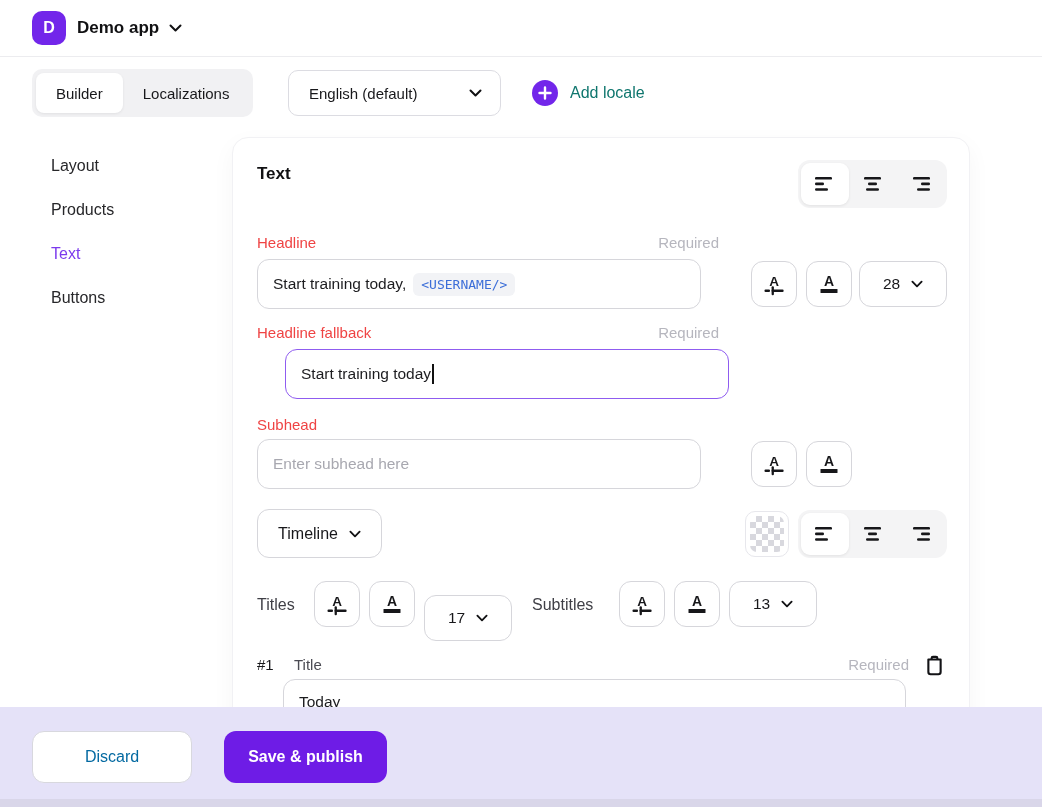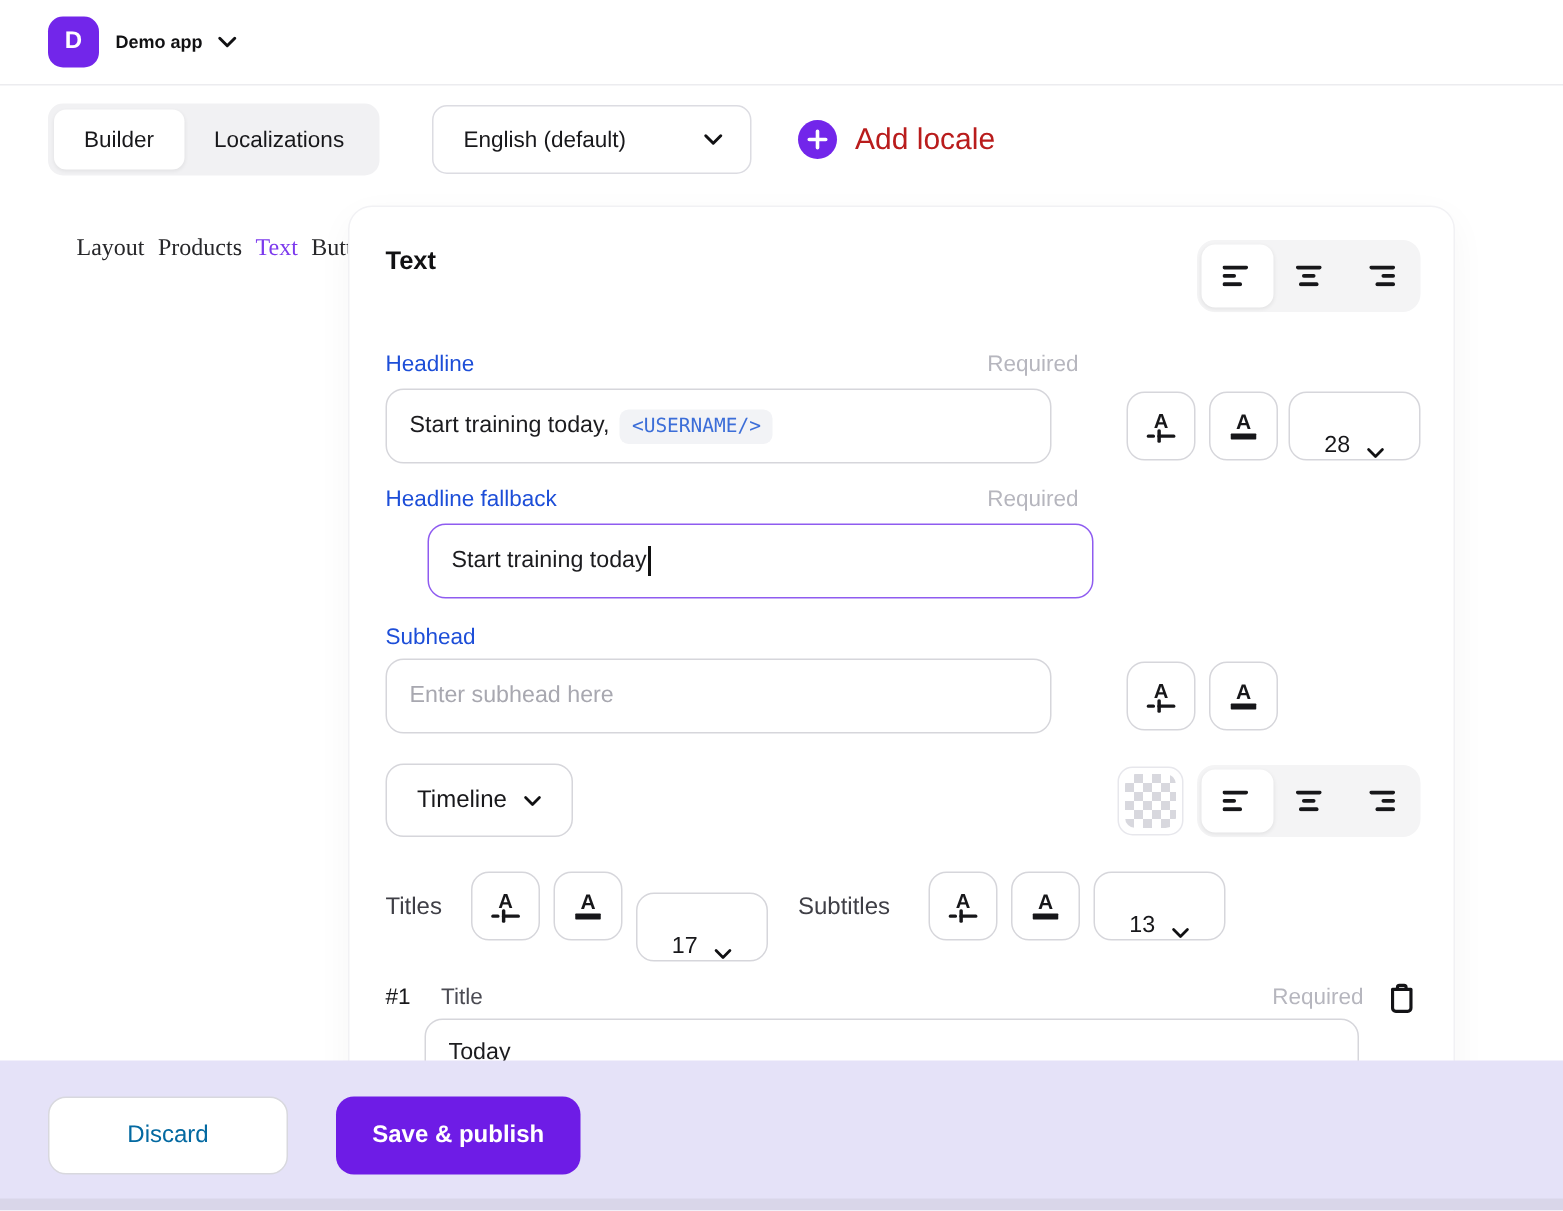--- a/index.html
+++ b/index.html
@@ -7,75 +7,75 @@
   body {
     position:relative; overflow:hidden; background:#fff;
     font-family:"Liberation Sans", sans-serif; color:#18181b;
   }
 
   
   .topbar { position:absolute; left:0; top:0; width:1042px; height:57px;
     background:#fff; border-bottom:1px solid #ececef; display:flex; align-items:center; padding-left:32px; z-index:5; }
   .avatar { width:34px; height:34px; border-radius:10px; background:#7226ea; color:#fff;
     font-size:16px; font-weight:700; display:flex; align-items:center; justify-content:center; }
-  .app-name { margin-left:11px; font-size:12px; font-weight:600; color:#111113; }
+  .app-name { margin-left:11px; font-size:17px; font-weight:600; color:#111113; }
   .app-chevron { margin-left:10px; display:flex; }
 
   
   .seg-tabs { position:absolute; left:32px; top:69px; height:48px; background:#f1f1f3;
     border-radius:10px; display:flex; align-items:center; padding:0 4px; }
   .seg-tab { height:40px; padding:0 20px; display:flex; align-items:center; font-size:15px;
     color:#18181b; border-radius:8px; cursor:pointer; }
   .seg-tab.active { background:#fff; box-shadow:0 1px 3px rgba(0,0,0,.07); }
 
   .locale-dd { position:absolute; left:288px; top:70px; width:213px; height:46px; background:#fff;
     border:1px solid #dcdce2; border-radius:10px; display:flex; align-items:center;
     justify-content:space-between; padding:0 18px 0 20px; font-size:15px; cursor:pointer; }
 
   .add-locale { position:absolute; left:532px; top:70px; height:46px; display:flex; align-items:center; gap:12px; cursor:pointer; }
   .plus-circle { width:26px; height:26px; border-radius:50%; background:#7226ea;
     display:flex; align-items:center; justify-content:center; }
-  .add-locale-label { font-size:20px; color:#b91c1c; }
-
-  
-  .sidebar { position:absolute; left:51px; top:155px; display:flex; gap:9px;font-family:Liberation Serif, serif; }
+  .add-locale-label { font-size:16px; color:#0f766e; }
+
+  
+  .sidebar { position:absolute; left:51px; top:155px; display:flex; flex-direction:column; gap:22px; }
   .side-item { font-size:16px; line-height:22px; color:#27272a; cursor:pointer; }
   .side-item.active { color:#7c3aed; }
 
   
   .card { position:absolute; left:232px; top:137px; width:738px; height:700px; background:#fff;
     border:1px solid #f1f1f4; border-radius:16px; box-shadow:0 8px 24px rgba(0,0,0,.04); }
   .card-title { position:absolute; left:24px; top:26px; font-size:17px; font-weight:700; color:#111113; }
 
   .align-seg { position:absolute; width:149px; height:48px; background:#f4f4f5; border-radius:12px;
     display:flex; padding:3px; }
   .align-cell { flex:1; display:flex; align-items:center; justify-content:center; border-radius:9px; cursor:pointer; }
   .align-cell.active { background:#fff; box-shadow:0 1px 3px rgba(0,0,0,.08); }
   .seg1 { left:565px; top:22px; }
   .seg2 { left:565px; top:372px; }
 
   .label-row { position:absolute; left:24px; width:462px; display:flex; justify-content:space-between;
     font-size:15px; line-height:18px; }
-  .f-label { color:#1d4ed8; }
+  .f-label { color:#ef4444; }
   .f-required { color:#b6b6be; }
 
   .text-box { position:absolute; left:24px; width:444px; height:50px; border:1px solid #d6d6db;
     border-radius:12px; background:#fff; display:flex; align-items:center; padding:0 15px; font-size:15.5px; color:#1c1c1f; }
   .text-box.focused { border:1.5px solid #8f5cf0; }
   .chip { font-family:"DejaVu Sans Mono", monospace; font-size:13px; color:#3c6ed8;
     background:#f2f3f6; border-radius:6px; padding:4px 8px; margin-left:7px; white-space:pre; }
   .caret { display:inline-block; width:1.5px; height:20px; background:#111; margin-left:1px; }
 
   input.text-box { outline:none; }
   input.text-box::placeholder { color:#a8a8b0; }
 
   .icon-btn { position:absolute; width:46px; height:46px; border:1px solid #d6d6db; border-radius:12px;
     background:#fff; display:flex; align-items:center; justify-content:center; cursor:pointer; }
   .size-dd { position:absolute; width:88px; height:46px; border:1px solid #d6d6db; border-radius:12px;
-    background:#fff; display:flex; align-items:flex-end; justify-content:center; gap:11px; font-size:15.5px; cursor:pointer; }
+    background:#fff; display:flex; align-items:center; justify-content:center; gap:11px; font-size:15.5px; cursor:pointer; }
 
   .timeline-dd { position:absolute; left:24px; top:371px; width:125px; height:49px; border:1px solid #d6d6db;
     border-radius:12px; background:#fff; display:flex; align-items:center; justify-content:center; gap:11px;
     font-size:16px; cursor:pointer; }
 
   .swatch-btn { position:absolute; left:512px; top:373px; width:44px; height:46px; border:1px solid #e7e7ec;
     border-radius:10px; background:#fff; display:flex; align-items:center; justify-content:center; cursor:pointer; }
   .swatch-checker { width:34px; height:36px; border-radius:7px;
     background-color:#fff;
     background-image:

